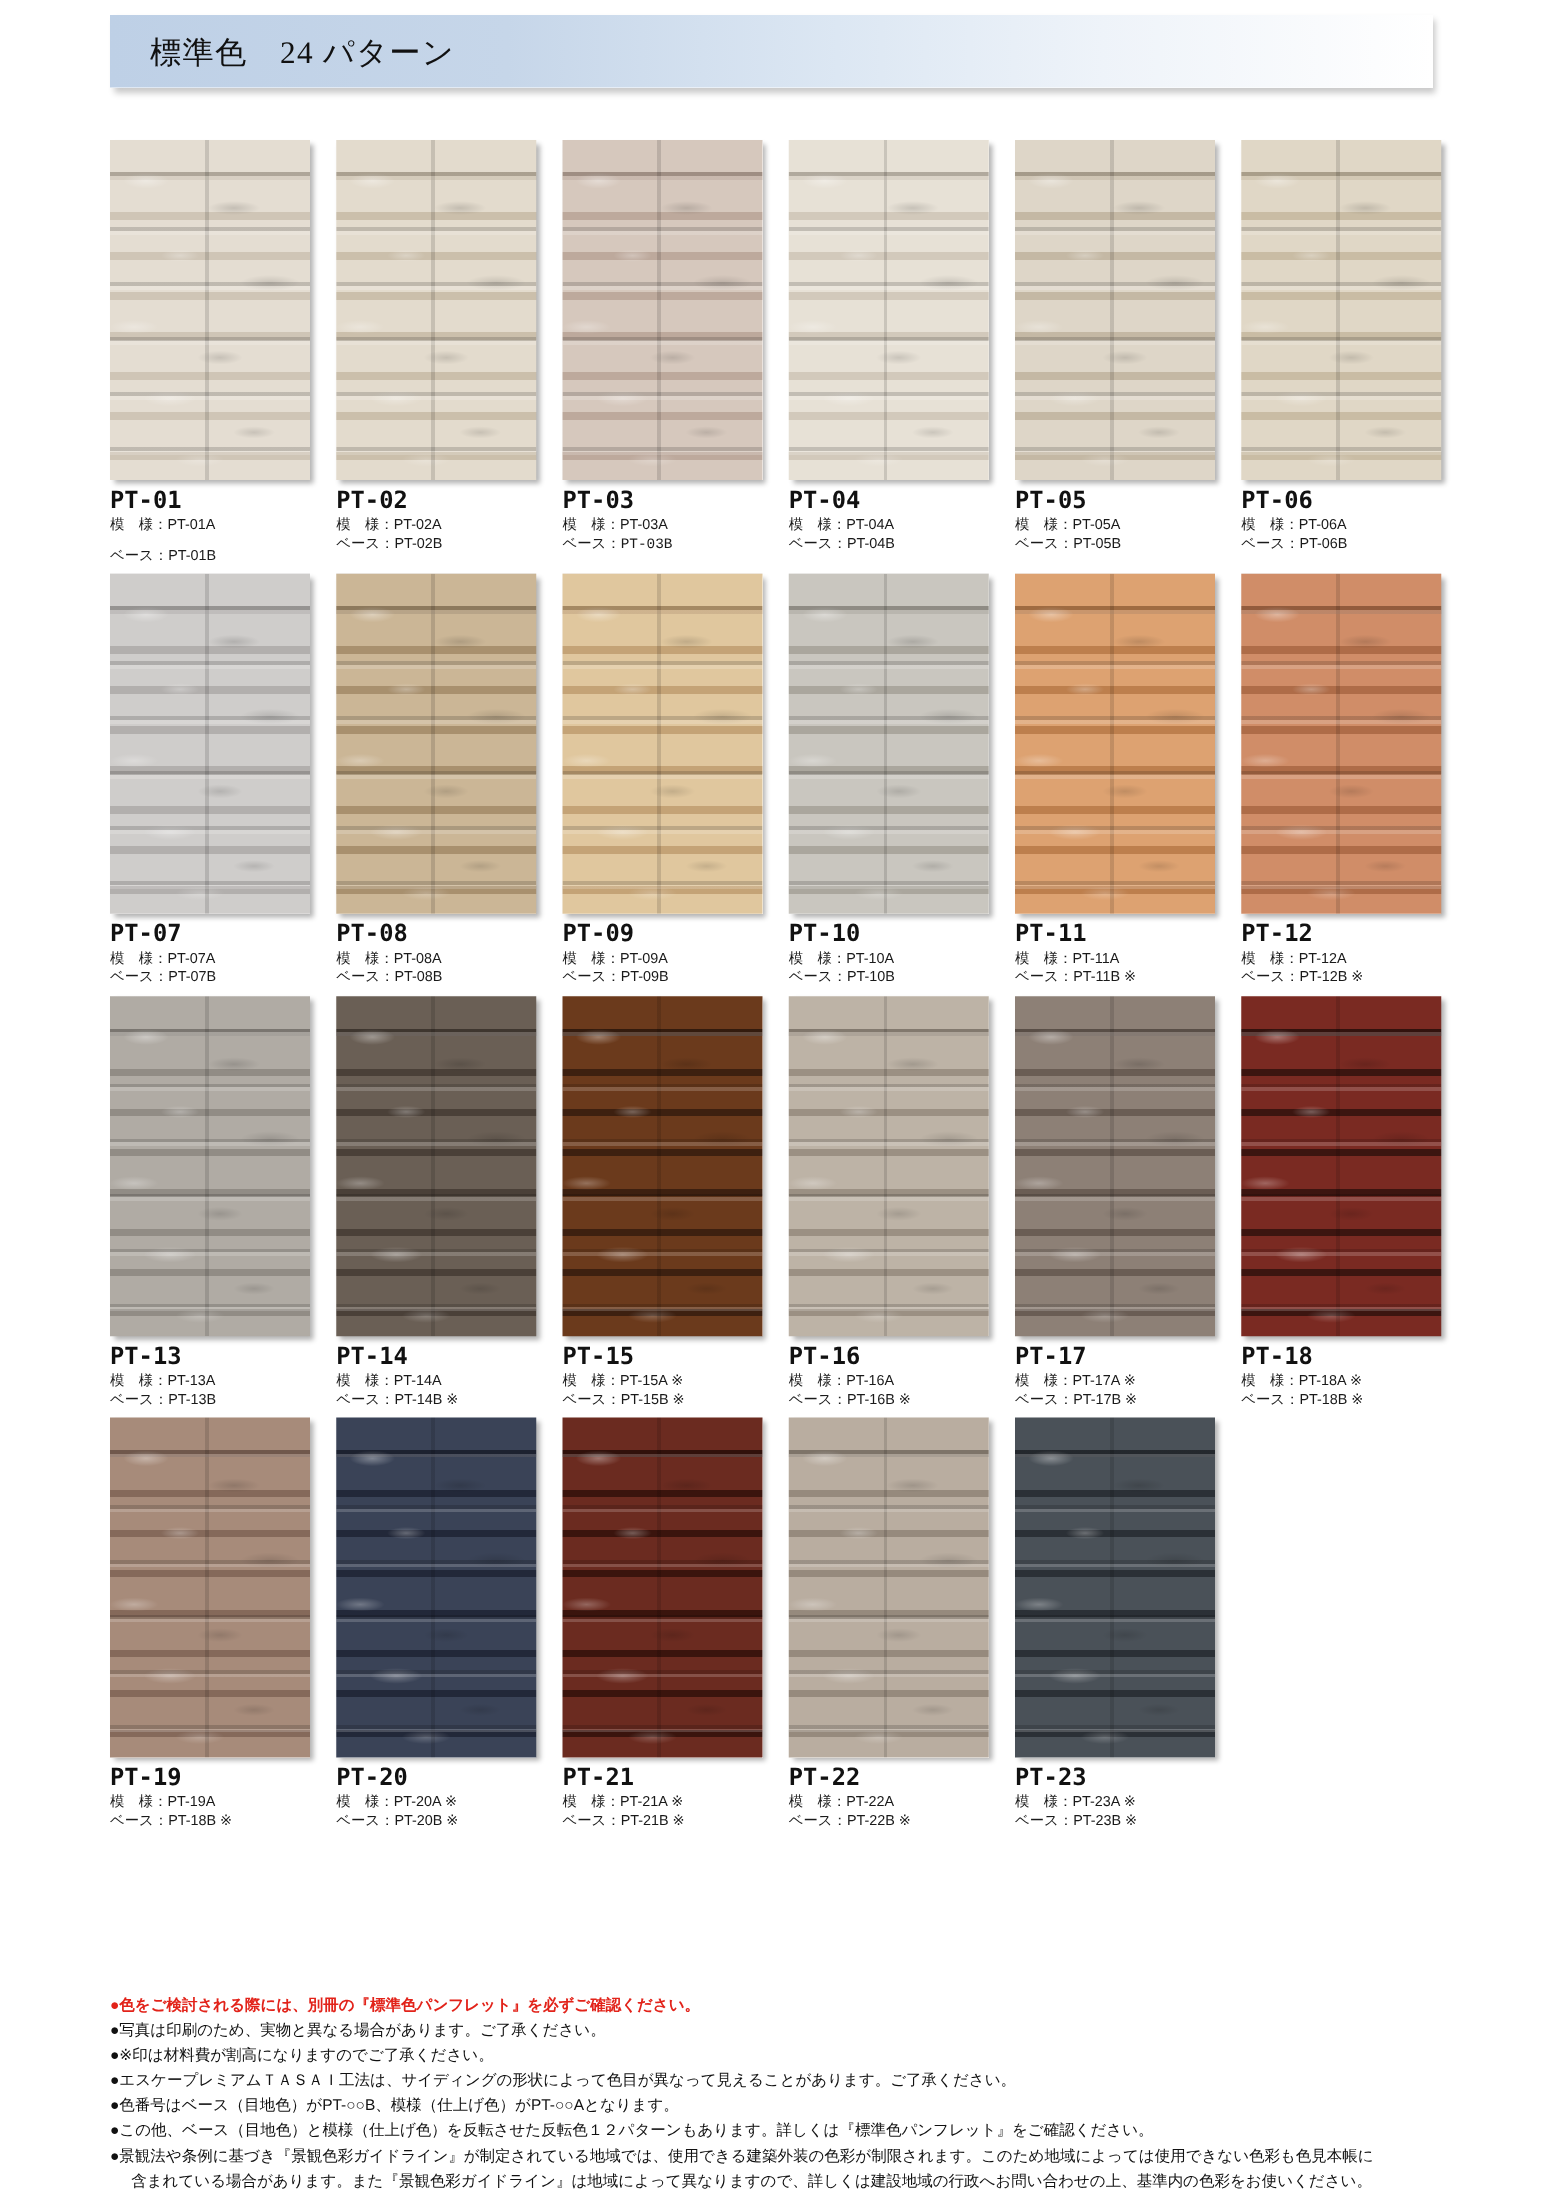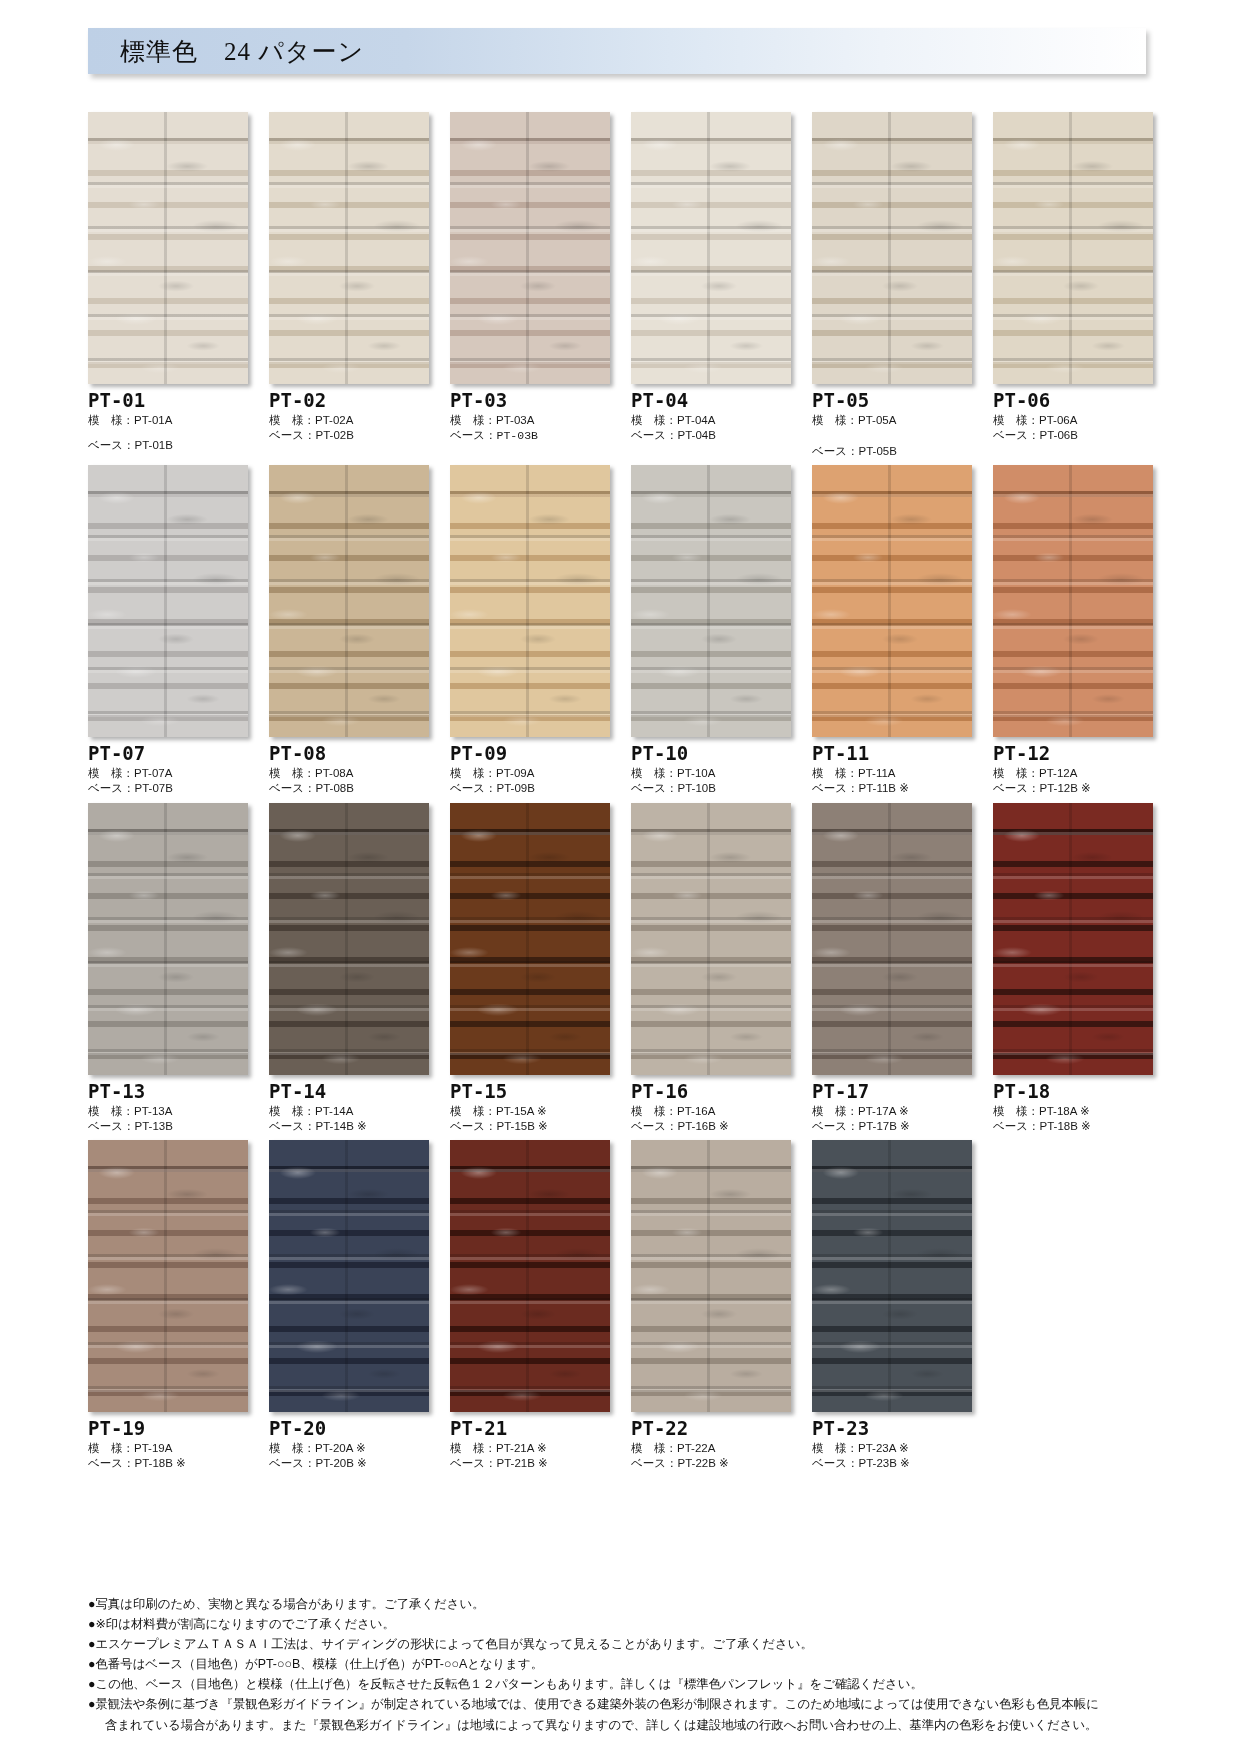--- a/index.html
+++ b/index.html
@@ -8,21 +8,21 @@
     width:1241px;height:1754px;
     background:#ffffff;
     font-family:"Liberation Sans","DejaVu Sans",sans-serif;
     -webkit-font-smoothing:antialiased;
     overflow:hidden;
     position:relative;
   }
 
   
   .header-wrap{
-    position:absolute;left:88px;top:28px;width:1058px;height:46px;
+    position:absolute;left:88px;top:12px;width:1058px;height:58px;
   }
   .header-bar{
     width:100%;height:100%;
     background:linear-gradient(to right,#bed0e6 0%,#c6d6e9 30%,#dce7f3 55%,#eef3f9 75%,#ffffff 100%);
     box-shadow:3px 4px 5px rgba(0,0,0,0.22);
     display:flex;align-items:center;
   }
   .header-title{
     font-family:"Liberation Serif","DejaVu Serif",serif;
     font-size:25px;color:#111;letter-spacing:1px;
@@ -153,21 +153,21 @@
         <div class="sub" style="margin-top: 0px;">ベース：PT-04B</div>
       </div>
       <div class="cell">
         <div class="swatch" style="background: repeating-linear-gradient(rgb(222, 214, 200) 0px, rgb(222, 214, 200) 26px, rgb(196, 184, 164) 26px, rgb(196, 184, 164) 32px);">
           <div class="mottle"></div>
           <div class="joints"></div>
           <div class="courses"></div>
         </div>
         <div class="code">PT-05</div>
         <div class="sub">模　様：PT-05A</div>
-        <div class="sub" style="margin-top: 16px;">ベース：PT-05B</div>
+        <div class="sub" style="margin-top: 0px;">ベース：PT-05B</div>
       </div>
       <div class="cell">
         <div class="swatch" style="background: repeating-linear-gradient(rgb(224, 215, 198) 0px, rgb(224, 215, 198) 26px, rgb(201, 188, 164) 26px, rgb(201, 188, 164) 32px);">
           <div class="mottle"></div>
           <div class="joints"></div>
           <div class="courses"></div>
         </div>
         <div class="code">PT-06</div>
         <div class="sub">模　様：PT-06A</div>
         <div class="sub" style="margin-top: 0px;">ベース：PT-06B</div>
@@ -345,20 +345,21 @@
           <div class="courses"></div>
         </div>
         <div class="code">PT-23</div>
         <div class="sub">模　様：PT-23A ※</div>
         <div class="sub" style="margin-top: 0px;">ベース：PT-23B ※</div>
       </div>
     </div>
   </div>
 
 <div class="notes">
+  <div class="note red">●色をご検討される際には、別冊の『標準色パンフレット』を必ずご確認ください。</div>
   <div class="note">●写真は印刷のため、実物と異なる場合があります。ご了承ください。</div>
   <div class="note">●※印は材料費が割高になりますのでご了承ください。</div>
   <div class="note">●エスケープレミアムＴＡＳＡＩ工法は、サイディングの形状によって色目が異なって見えることがあります。ご了承ください。</div>
   <div class="note">●色番号はベース（目地色）がPT-○○B、模様（仕上げ色）がPT-○○Aとなります。</div>
   <div class="note">●この他、ベース（目地色）と模様（仕上げ色）を反転させた反転色１２パターンもあります。詳しくは『標準色パンフレット』をご確認ください。</div>
   <div class="note">●景観法や条例に基づき『景観色彩ガイドライン』が制定されている地域では、使用できる建築外装の色彩が制限されます。このため地域によっては使用できない色彩も色見本帳に</div>
   <div class="note">
       <span class="ind">含まれている場合があります。また『景観色彩ガイドライン』は地域によって異なりますので、詳しくは建設地域の行政へお問い合わせの上、基準内の色彩をお使いください。</span>
     </div>
 </div>

